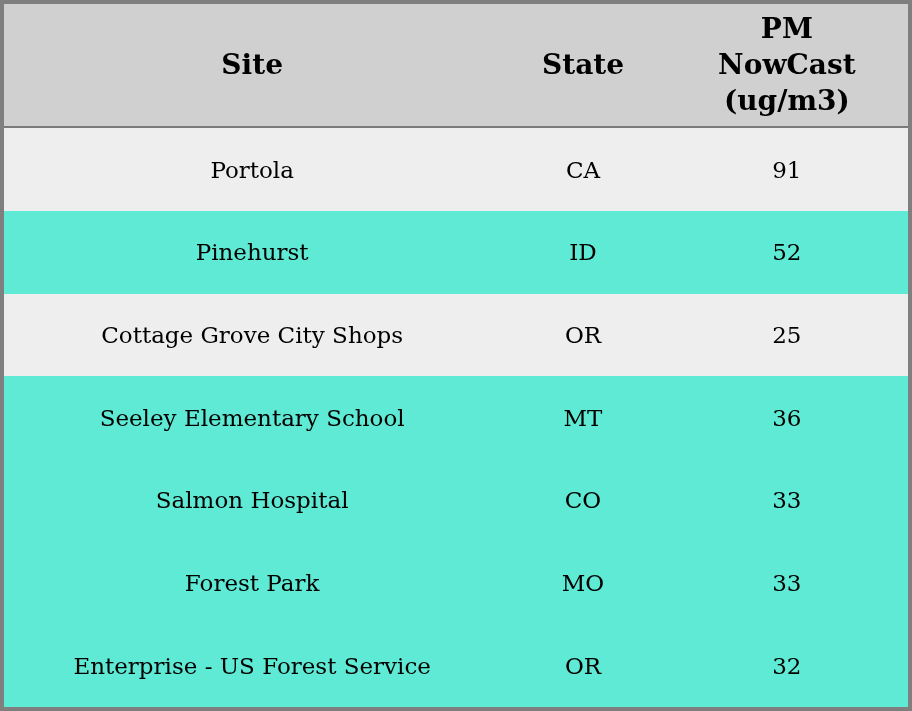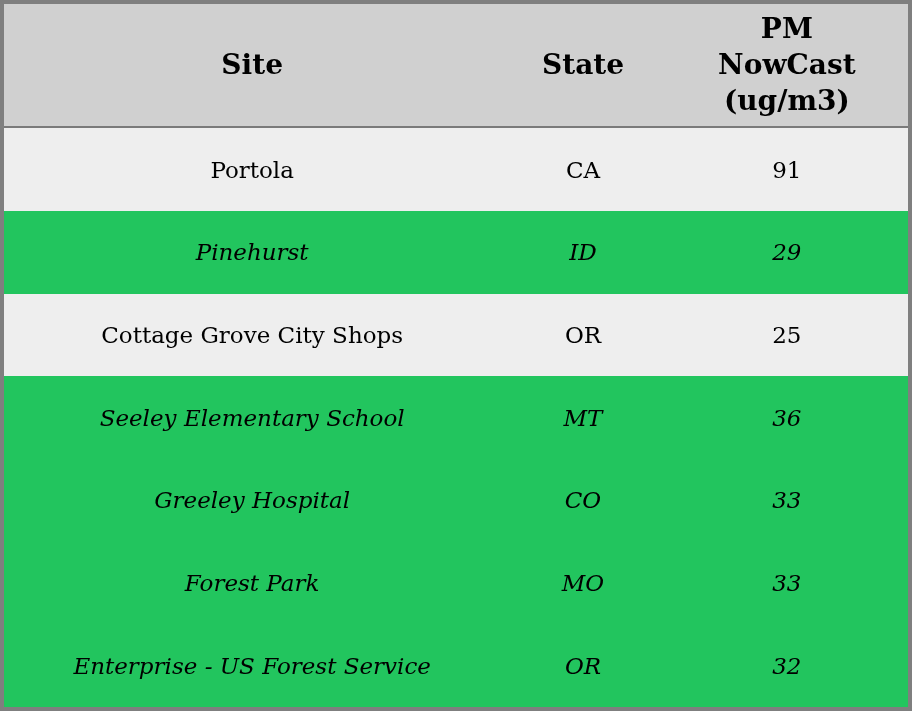--- a/index.html
+++ b/index.html
@@ -43,21 +43,21 @@
     max-width: 175px;
   }
   tbody td {
     text-align: center;
     vertical-align: middle;
     font-size: 23px;
     padding: 0;
     height: 55px;
   }
   tbody tr.alt   { background: #eeeeee; }
-  tbody tr.plain { background: #22c55e; font-style: italic; }
+  tbody tr.plain { background: #5eead4; }
 </style>
 </head>
 <body>
 
 <div class="frame">
   <table class="pm-table">
     <colgroup>
       <col class="col-site">
       <col class="col-state">
       <col class="col-pm">
@@ -77,34 +77,34 @@
     </thead>
     <tbody>
         <tr class="alt">
     <td>Portola</td>
     <td>CA</td>
     <td>91</td>
   </tr>
         <tr class="plain">
     <td>Pinehurst</td>
     <td>ID</td>
-    <td>29</td>
+    <td>52</td>
   </tr>
         <tr class="alt">
     <td>Cottage Grove City Shops</td>
     <td>OR</td>
     <td>25</td>
   </tr>
         <tr class="plain">
     <td>Seeley Elementary School</td>
     <td>MT</td>
     <td>36</td>
   </tr>
         <tr class="plain">
-    <td>Greeley Hospital</td>
+    <td>Salmon Hospital</td>
     <td>CO</td>
     <td>33</td>
   </tr>
         <tr class="plain">
     <td>Forest Park</td>
     <td>MO</td>
     <td>33</td>
   </tr>
         <tr class="plain">
     <td>Enterprise - US Forest Service</td>

